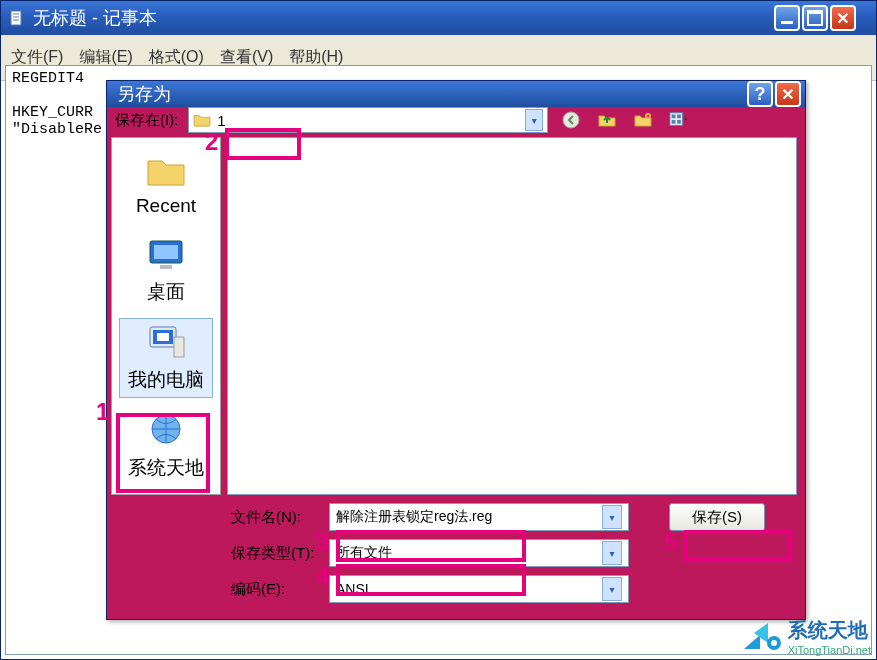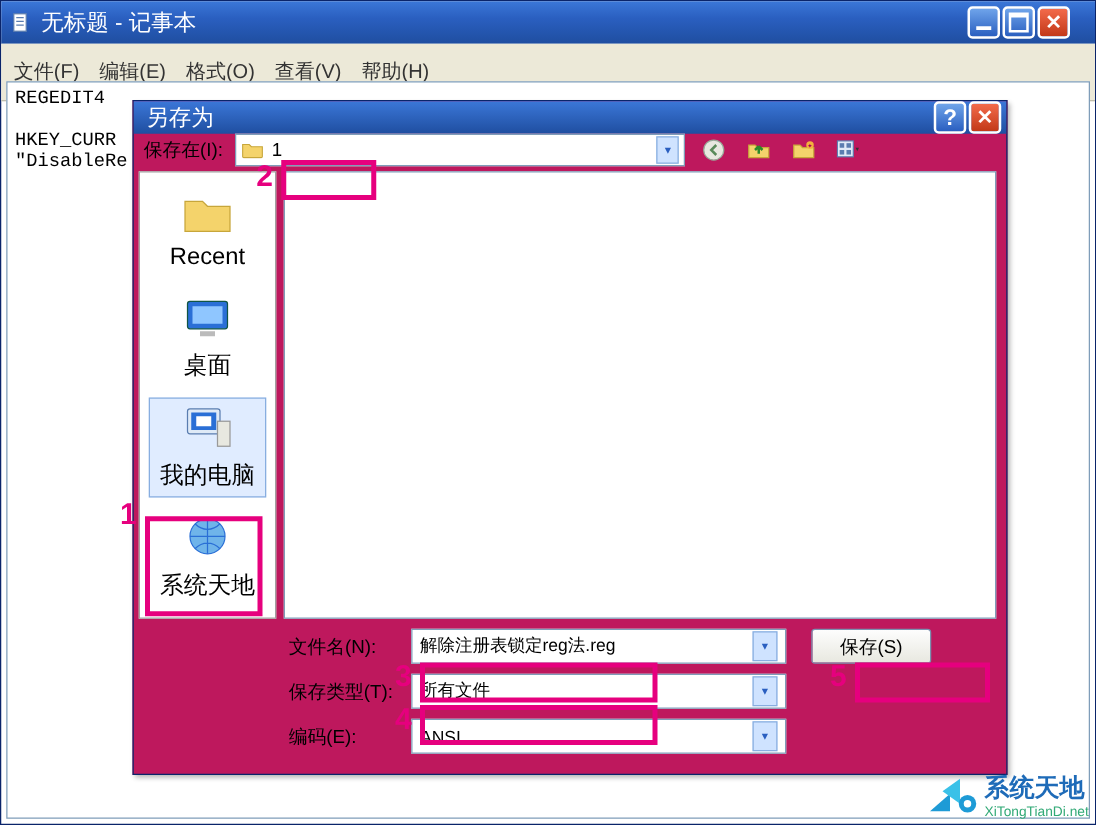--- a/index.html
+++ b/index.html
@@ -102,21 +102,21 @@
   .row .rlbl{width:90px;font-size:15px;}
   .row .field{
     flex:0 0 300px;height:28px;border:1px solid #7f9db9;background:#fff;
     display:flex;align-items:center;padding:0 6px;font-size:14px;position:relative;
   }
   .row .drop{width:20px;height:24px;margin-left:auto;background:#cfe3ff;border:1px solid #88aee0;display:flex;align-items:center;justify-content:center;font-size:10px;color:#2a5fc0;}
   .btn{
     width:96px;height:28px;border:1px solid #7b91b0;border-radius:3px;
     background:linear-gradient(#fdfdfd,#e8e8e0);
     font-size:15px;display:flex;align-items:center;justify-content:center;
-    margin-left:12px;
+    margin-left:32px;
   }
 
   
   .anno{position:absolute;border:4px solid #e6007e;pointer-events:none;}
   .anno-num{position:absolute;color:#e6007e;font-weight:bold;font-size:24px;font-family:Arial,sans-serif;pointer-events:none;}
 
   
   .watermark{position:absolute;right:6px;bottom:4px;display:flex;align-items:center;gap:6px;color:#1e6bb8;font-weight:bold;}
   .watermark .sm{font-size:11px;font-weight:normal;color:#3a7;display:block;}
   .wm-logo{width:42px;height:32px;}

